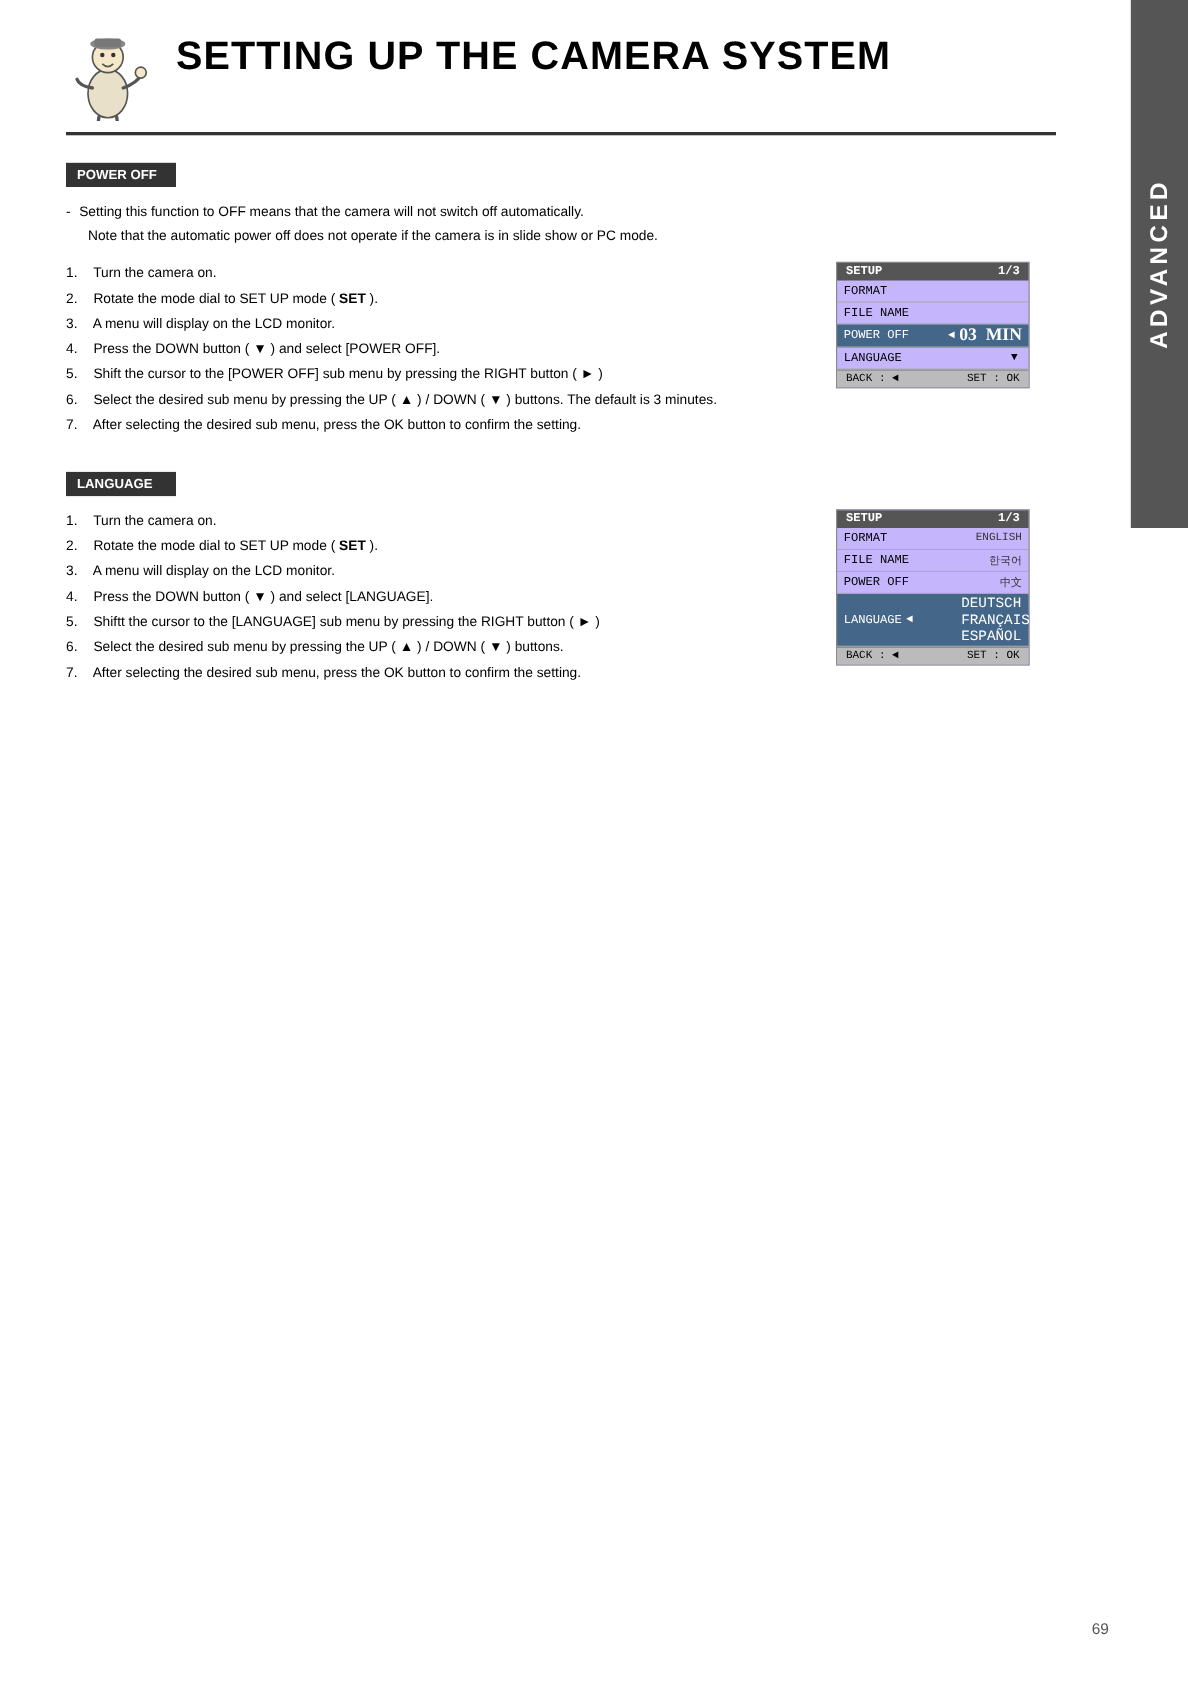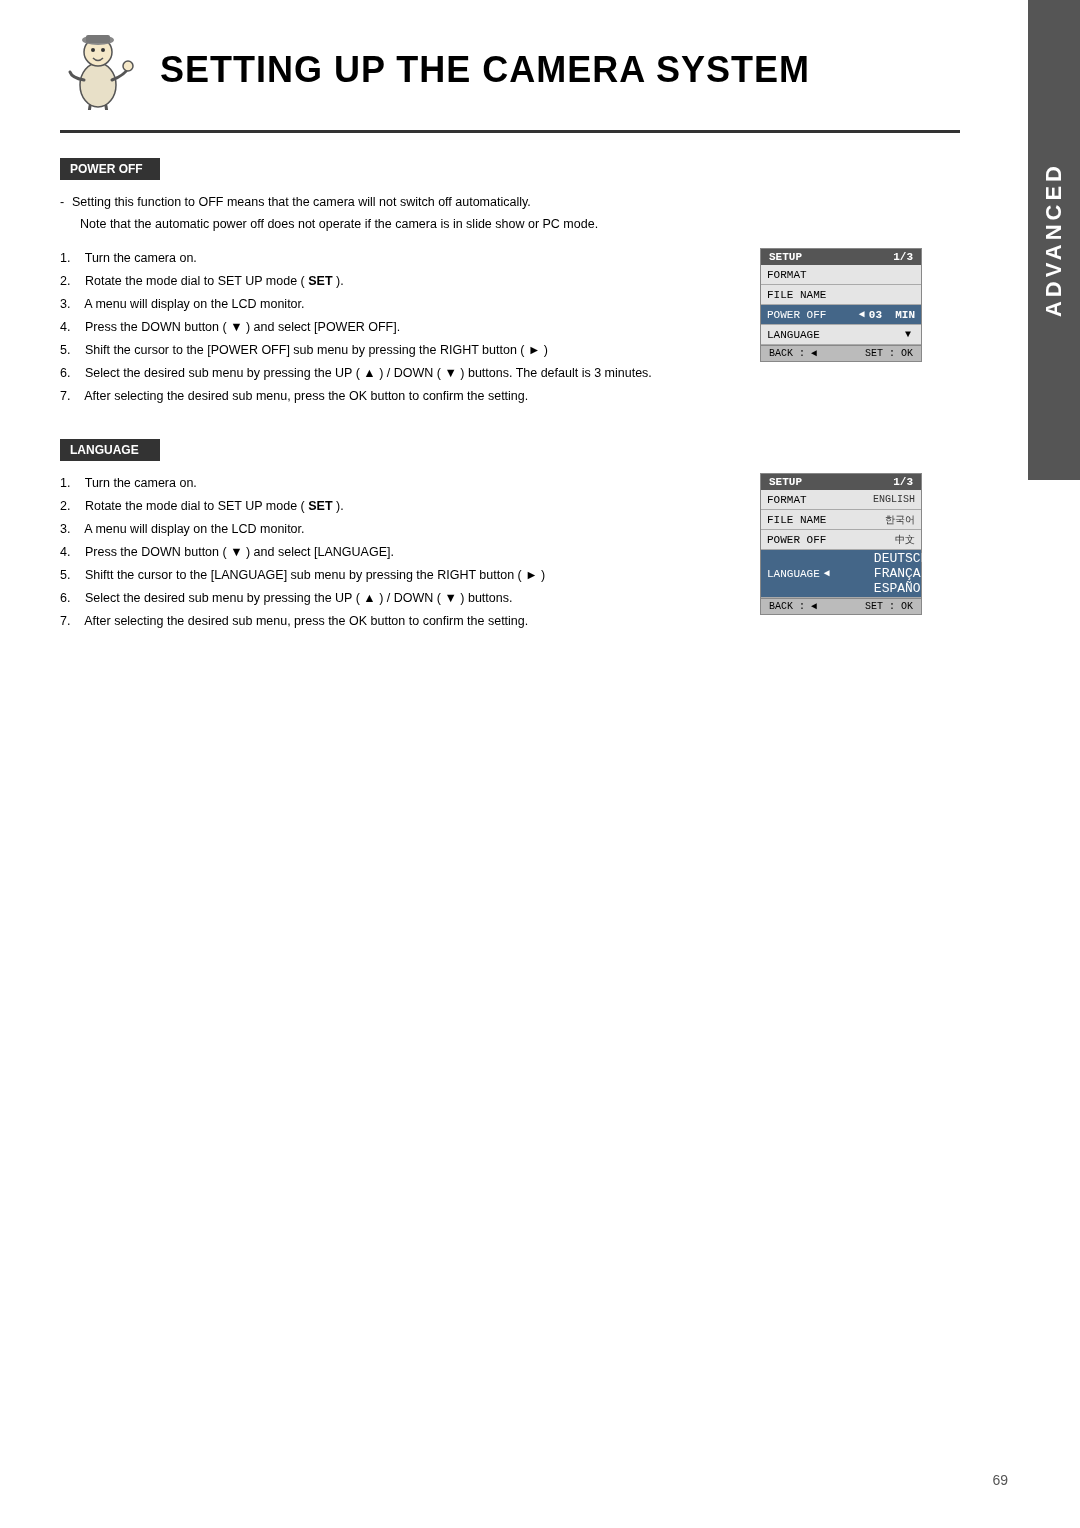--- a/index.html
+++ b/index.html
@@ -46,23 +46,23 @@
 
     
     .main-content {
       margin-right: 60px;
       padding: 30px 60px 60px 60px;
     }
 
     
     .header-area {
       display: flex;
-      align-items: center;
+      align-items: flex-start;
       border-bottom: 3px solid #333333;
-      padding-bottom: 20px;
+      padding-bottom: 10px;
       margin-bottom: 25px;
     }
     .header-icon {
       width: 80px;
       height: 80px;
       margin-right: 20px;
       flex-shrink: 0;
     }
     .header-title {
       font-size: 36px;
@@ -157,24 +157,24 @@
       position: relative;
     }
     .numbered-list li .num {
       position: absolute;
       left: 0;
     }
 
     
     .lcd-screen {
       border: 1.5px solid #888888;
-      background: #e5e5e5;
+      background: #c4b5fd;
       font-size: 11px;
       font-family: 'Courier New', monospace;
-      width: 162px;
+      width: 176px;
     }
     .lcd-header-row {
       background: #555555;
       color: #ffffff;
       display: flex;
       justify-content: space-between;
       padding: 2px 8px;
       font-size: 11px;
       font-weight: bold;
     }
@@ -199,22 +199,23 @@
       color: #000000;
     }
     .lcd-row.highlighted .lcd-label {
       color: #ffffff;
     }
     .lcd-arrow {
       margin: 0 4px;
       font-size: 10px;
     }
     .lcd-value {
-      font-size: 11px;
+      font-size: 16px;
       font-weight: bold;
+      font-family: Liberation Serif, serif;
     }
     .lcd-footer {
       background: #bbbbbb;
       display: flex;
       justify-content: space-between;
       padding: 2px 8px;
       font-size: 10px;
       border-top: 1px solid #888888;
     }
 

